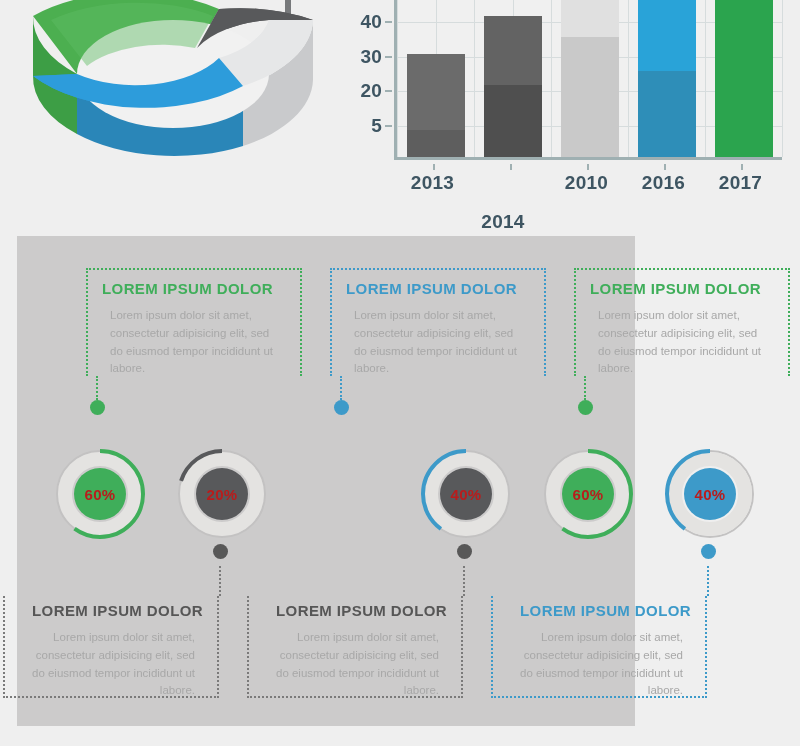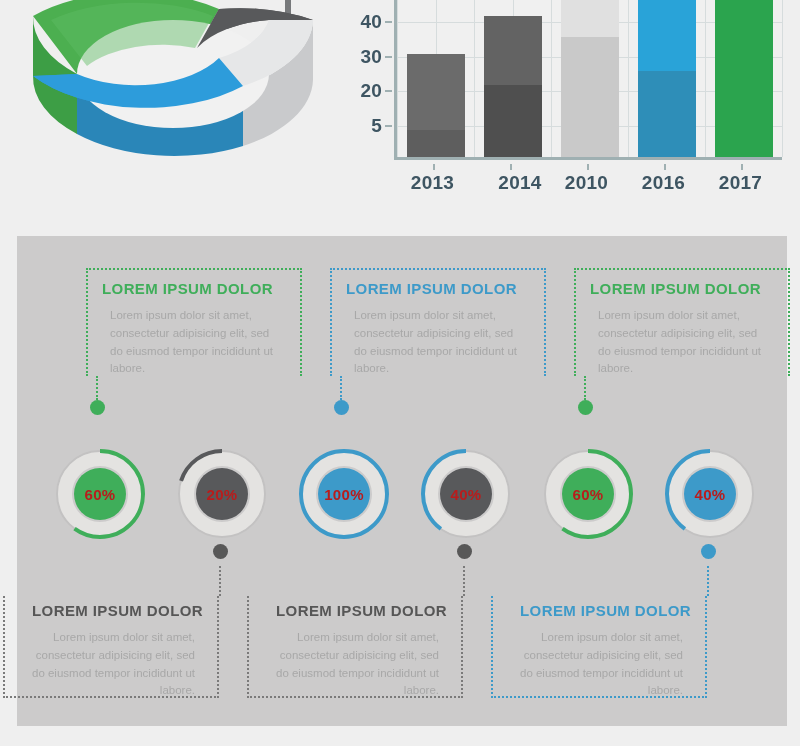--- a/index.html
+++ b/index.html
@@ -40,21 +40,21 @@
   .xlabels{position:absolute;left:42px;top:200px;width:388px;height:32px;}
   .xlab{
     position:absolute;top:8px;width:80px;text-align:center;
     font-size:19px;font-weight:bold;color:#3E5562;
     letter-spacing:.3px;
   }
   .xtick{position:absolute;top:0;width:2px;height:6px;background:#9FB0B2;}
 
   
   .panel{
-    position:absolute;left:17px;top:236px;width:770px;height:490px;
+    position:absolute;left:17px;top:236px;width:618px;height:490px;
     background:#CCCBCB;
   }
 
   
   .card-top{
     position:absolute;top:32px;width:216px;height:108px;
     box-sizing:border-box;
     padding:10px 14px 0 14px;
   }
   .card-top.green{border-top:2px dotted #3FAE5A;border-left:2px dotted #3FAE5A;border-right:2px dotted #3FAE5A;}
@@ -173,21 +173,21 @@
           <div class="seg" style="height: 106.596px; background: rgb(41, 163, 216);"></div>
           <div class="seg" style="height: 85.9649px; background: rgb(46, 142, 184);"></div>
         </div>
         <div class="bar" style="left: 317.5px;">
           <div class="seg" style="height: 192.561px; background: rgb(43, 164, 78);"></div>
         </div>
       </div>
     <div class="xlabels">
         <div class="xlab" style="left: -1.5px;">2013</div>
         <div class="xtick" style="left: 38.5px;"></div>
-        <div class="xlab" style="left: 86px;">2014</div>
+        <div class="xlab" style="left: 69px; margin-top: 39px;">2014</div>
         <div class="xtick" style="left: 115.5px;"></div>
         <div class="xlab" style="left: 152.5px;">2010</div>
         <div class="xtick" style="left: 192.5px;"></div>
         <div class="xlab" style="left: 229.5px;">2016</div>
         <div class="xtick" style="left: 269.5px;"></div>
         <div class="xlab" style="left: 306.5px;">2017</div>
         <div class="xtick" style="left: 346.5px;"></div>
       </div>
   </div>
 
@@ -226,29 +226,20 @@
     </div>
   <div class="gauge" style="left:157px;">
       <svg width="96" height="96" viewBox="0 0 96 96">
         <circle cx="48" cy="48" r="43" fill="none" stroke="#C3C2C2" stroke-width="2"></circle>
         <circle cx="48" cy="48" r="35" fill="none" stroke="#E4E3E1" stroke-width="14"></circle>
         <circle cx="48" cy="48" r="43" fill="none" stroke="#58595B" stroke-width="4" stroke-linecap="butt" stroke-dasharray="54.03539364174444 270.1769682087222" transform="rotate(-90 48 48) scale(1,-1) translate(0,-96)"></circle>
         <circle cx="48" cy="48" r="26" fill="#58595B"></circle>
       </svg>
       <div class="val">20%</div>
     </div>
-  <div class="gauge" style="left:279px;">
-      <svg width="96" height="96" viewBox="0 0 96 96">
-        <circle cx="48" cy="48" r="43" fill="none" stroke="#C3C2C2" stroke-width="2"></circle>
-        <circle cx="48" cy="48" r="35" fill="none" stroke="#E4E3E1" stroke-width="14"></circle>
-        <circle cx="48" cy="48" r="43" fill="none" stroke="#3D9AC9" stroke-width="4" stroke-linecap="butt" stroke-dasharray="270.1769682087222 270.1769682087222" transform="rotate(-90 48 48)"></circle>
-        <circle cx="48" cy="48" r="26" fill="#3D9AC9"></circle>
-      </svg>
-      <div class="val">100%</div>
-    </div>
   <div class="gauge" style="left:401px;">
       <svg width="96" height="96" viewBox="0 0 96 96">
         <circle cx="48" cy="48" r="43" fill="none" stroke="#C3C2C2" stroke-width="2"></circle>
         <circle cx="48" cy="48" r="35" fill="none" stroke="#E4E3E1" stroke-width="14"></circle>
         <circle cx="48" cy="48" r="43" fill="none" stroke="#3D9AC9" stroke-width="4" stroke-linecap="butt" stroke-dasharray="108.07078728348888 270.1769682087222" transform="rotate(-90 48 48) scale(1,-1) translate(0,-96)"></circle>
         <circle cx="48" cy="48" r="26" fill="#58595B"></circle>
       </svg>
       <div class="val">40%</div>
     </div>
   <div class="gauge" style="left:523px;">

